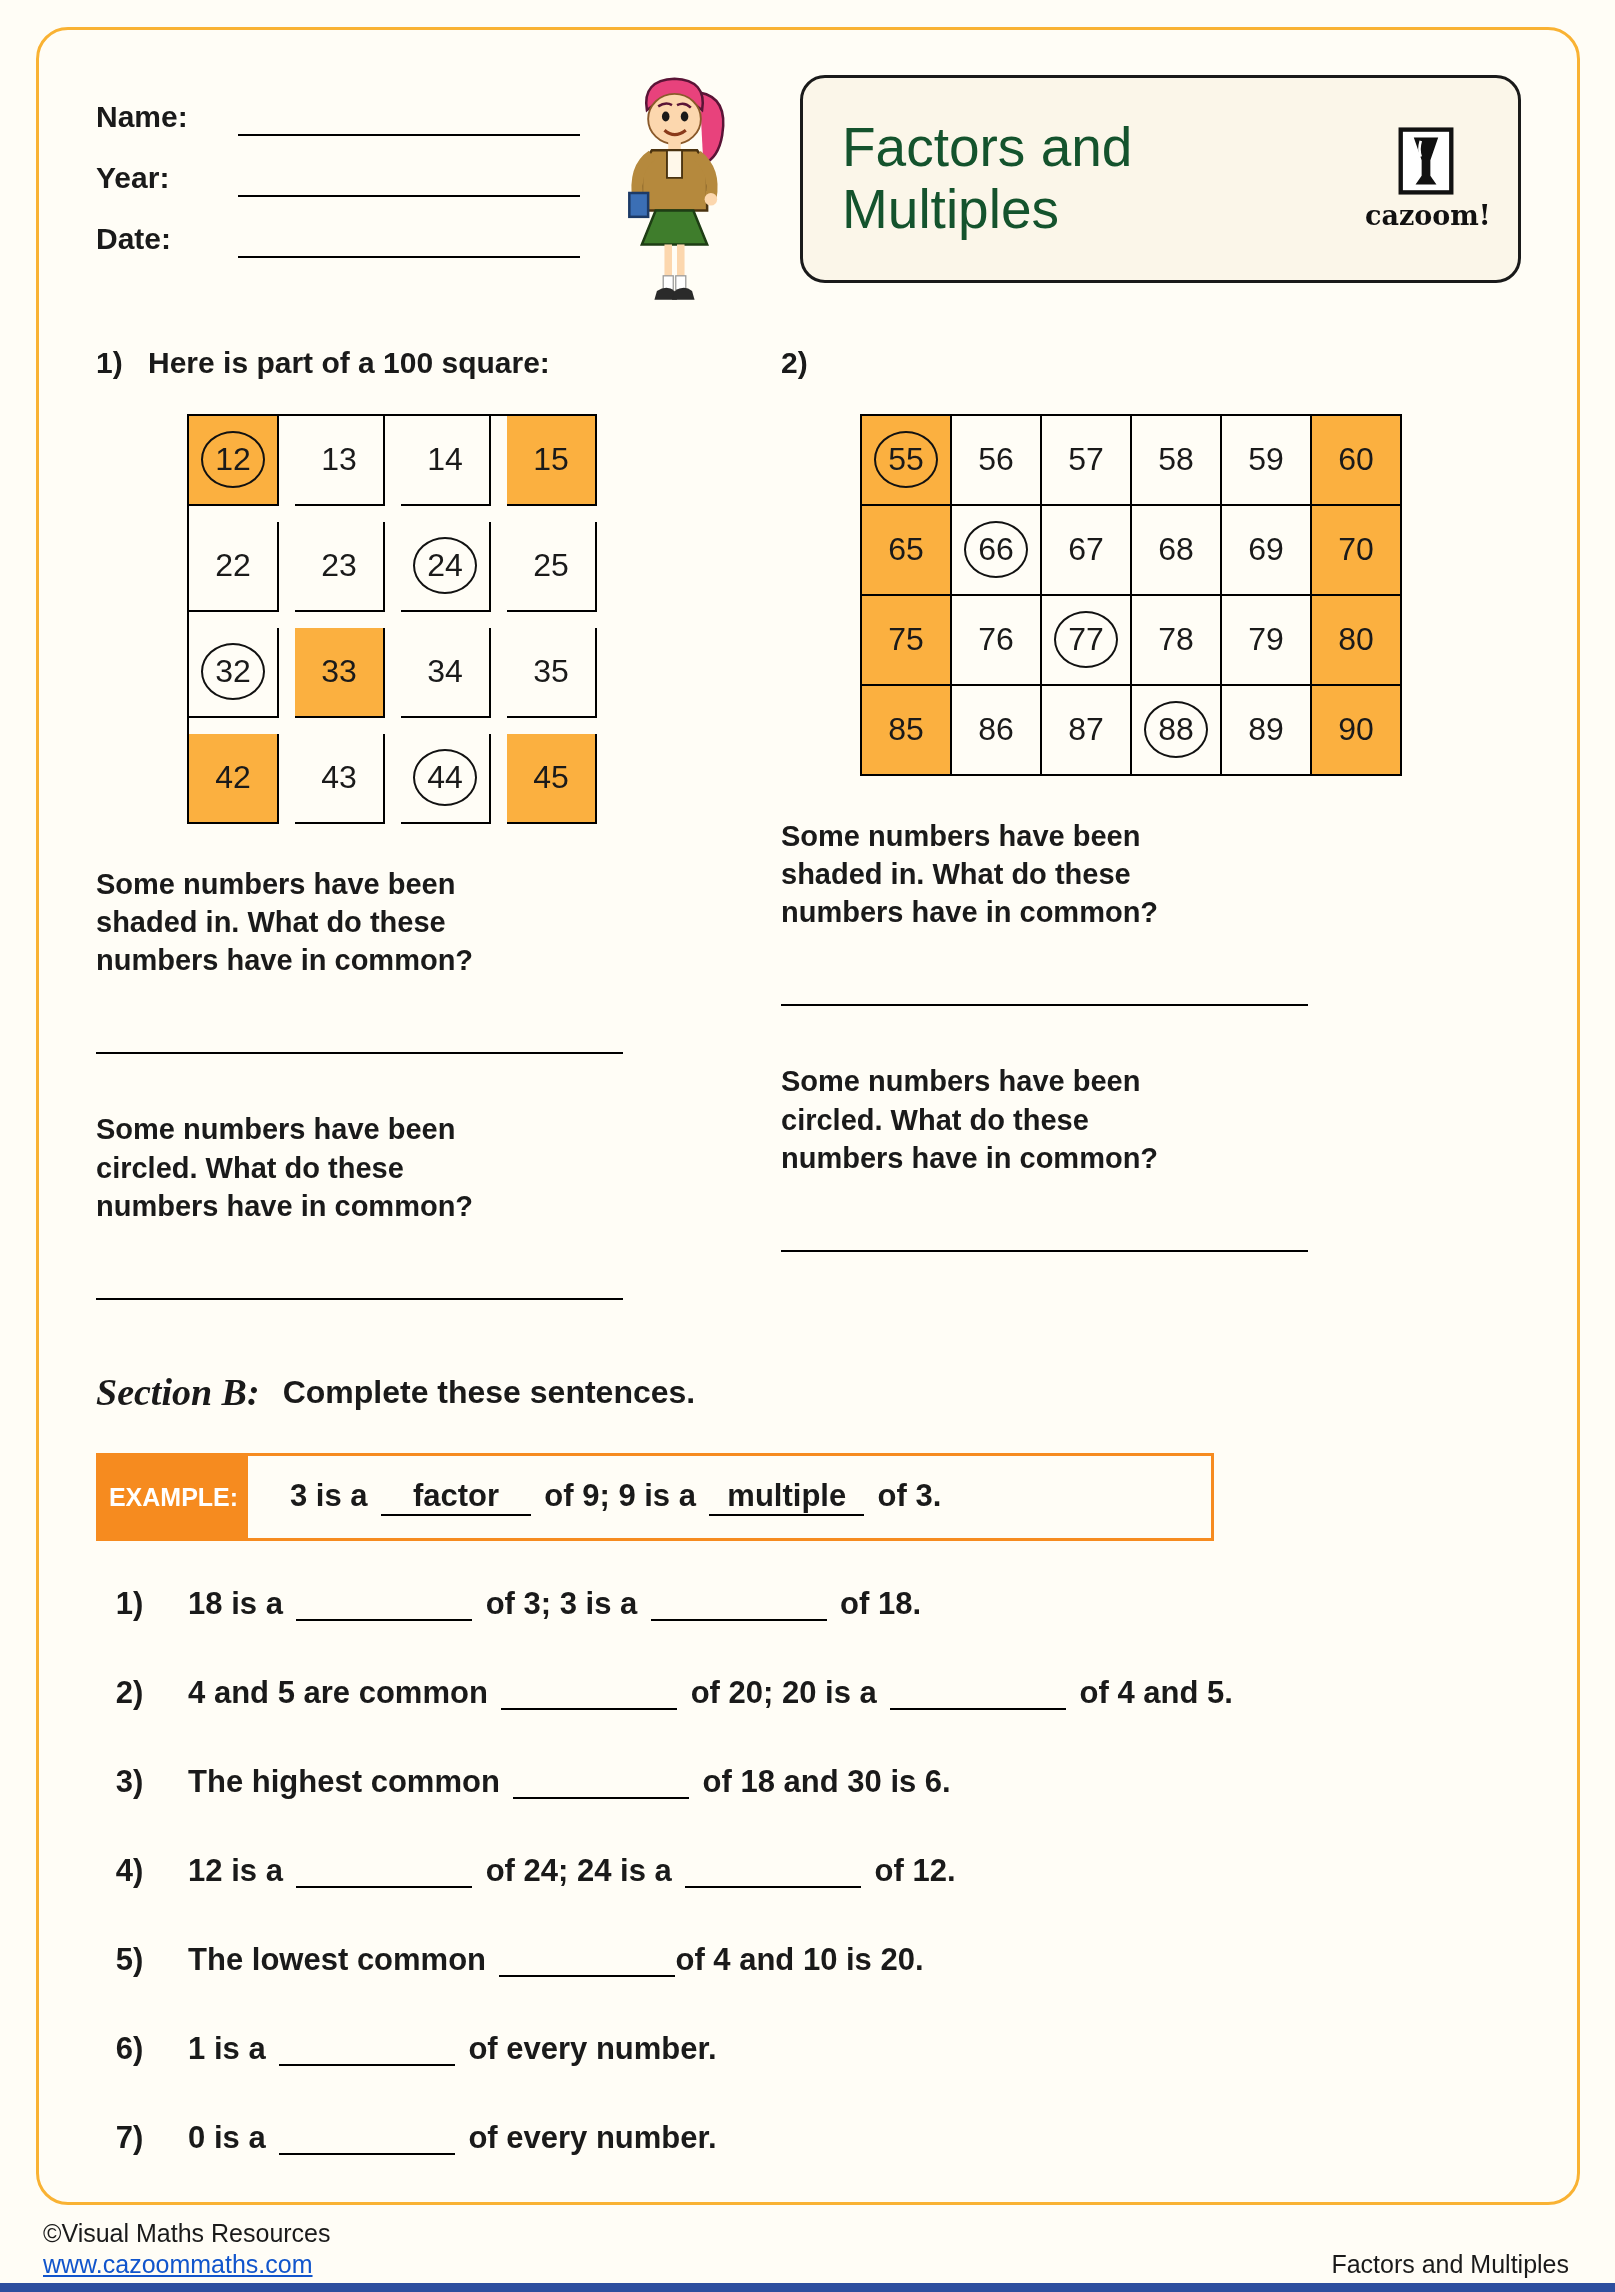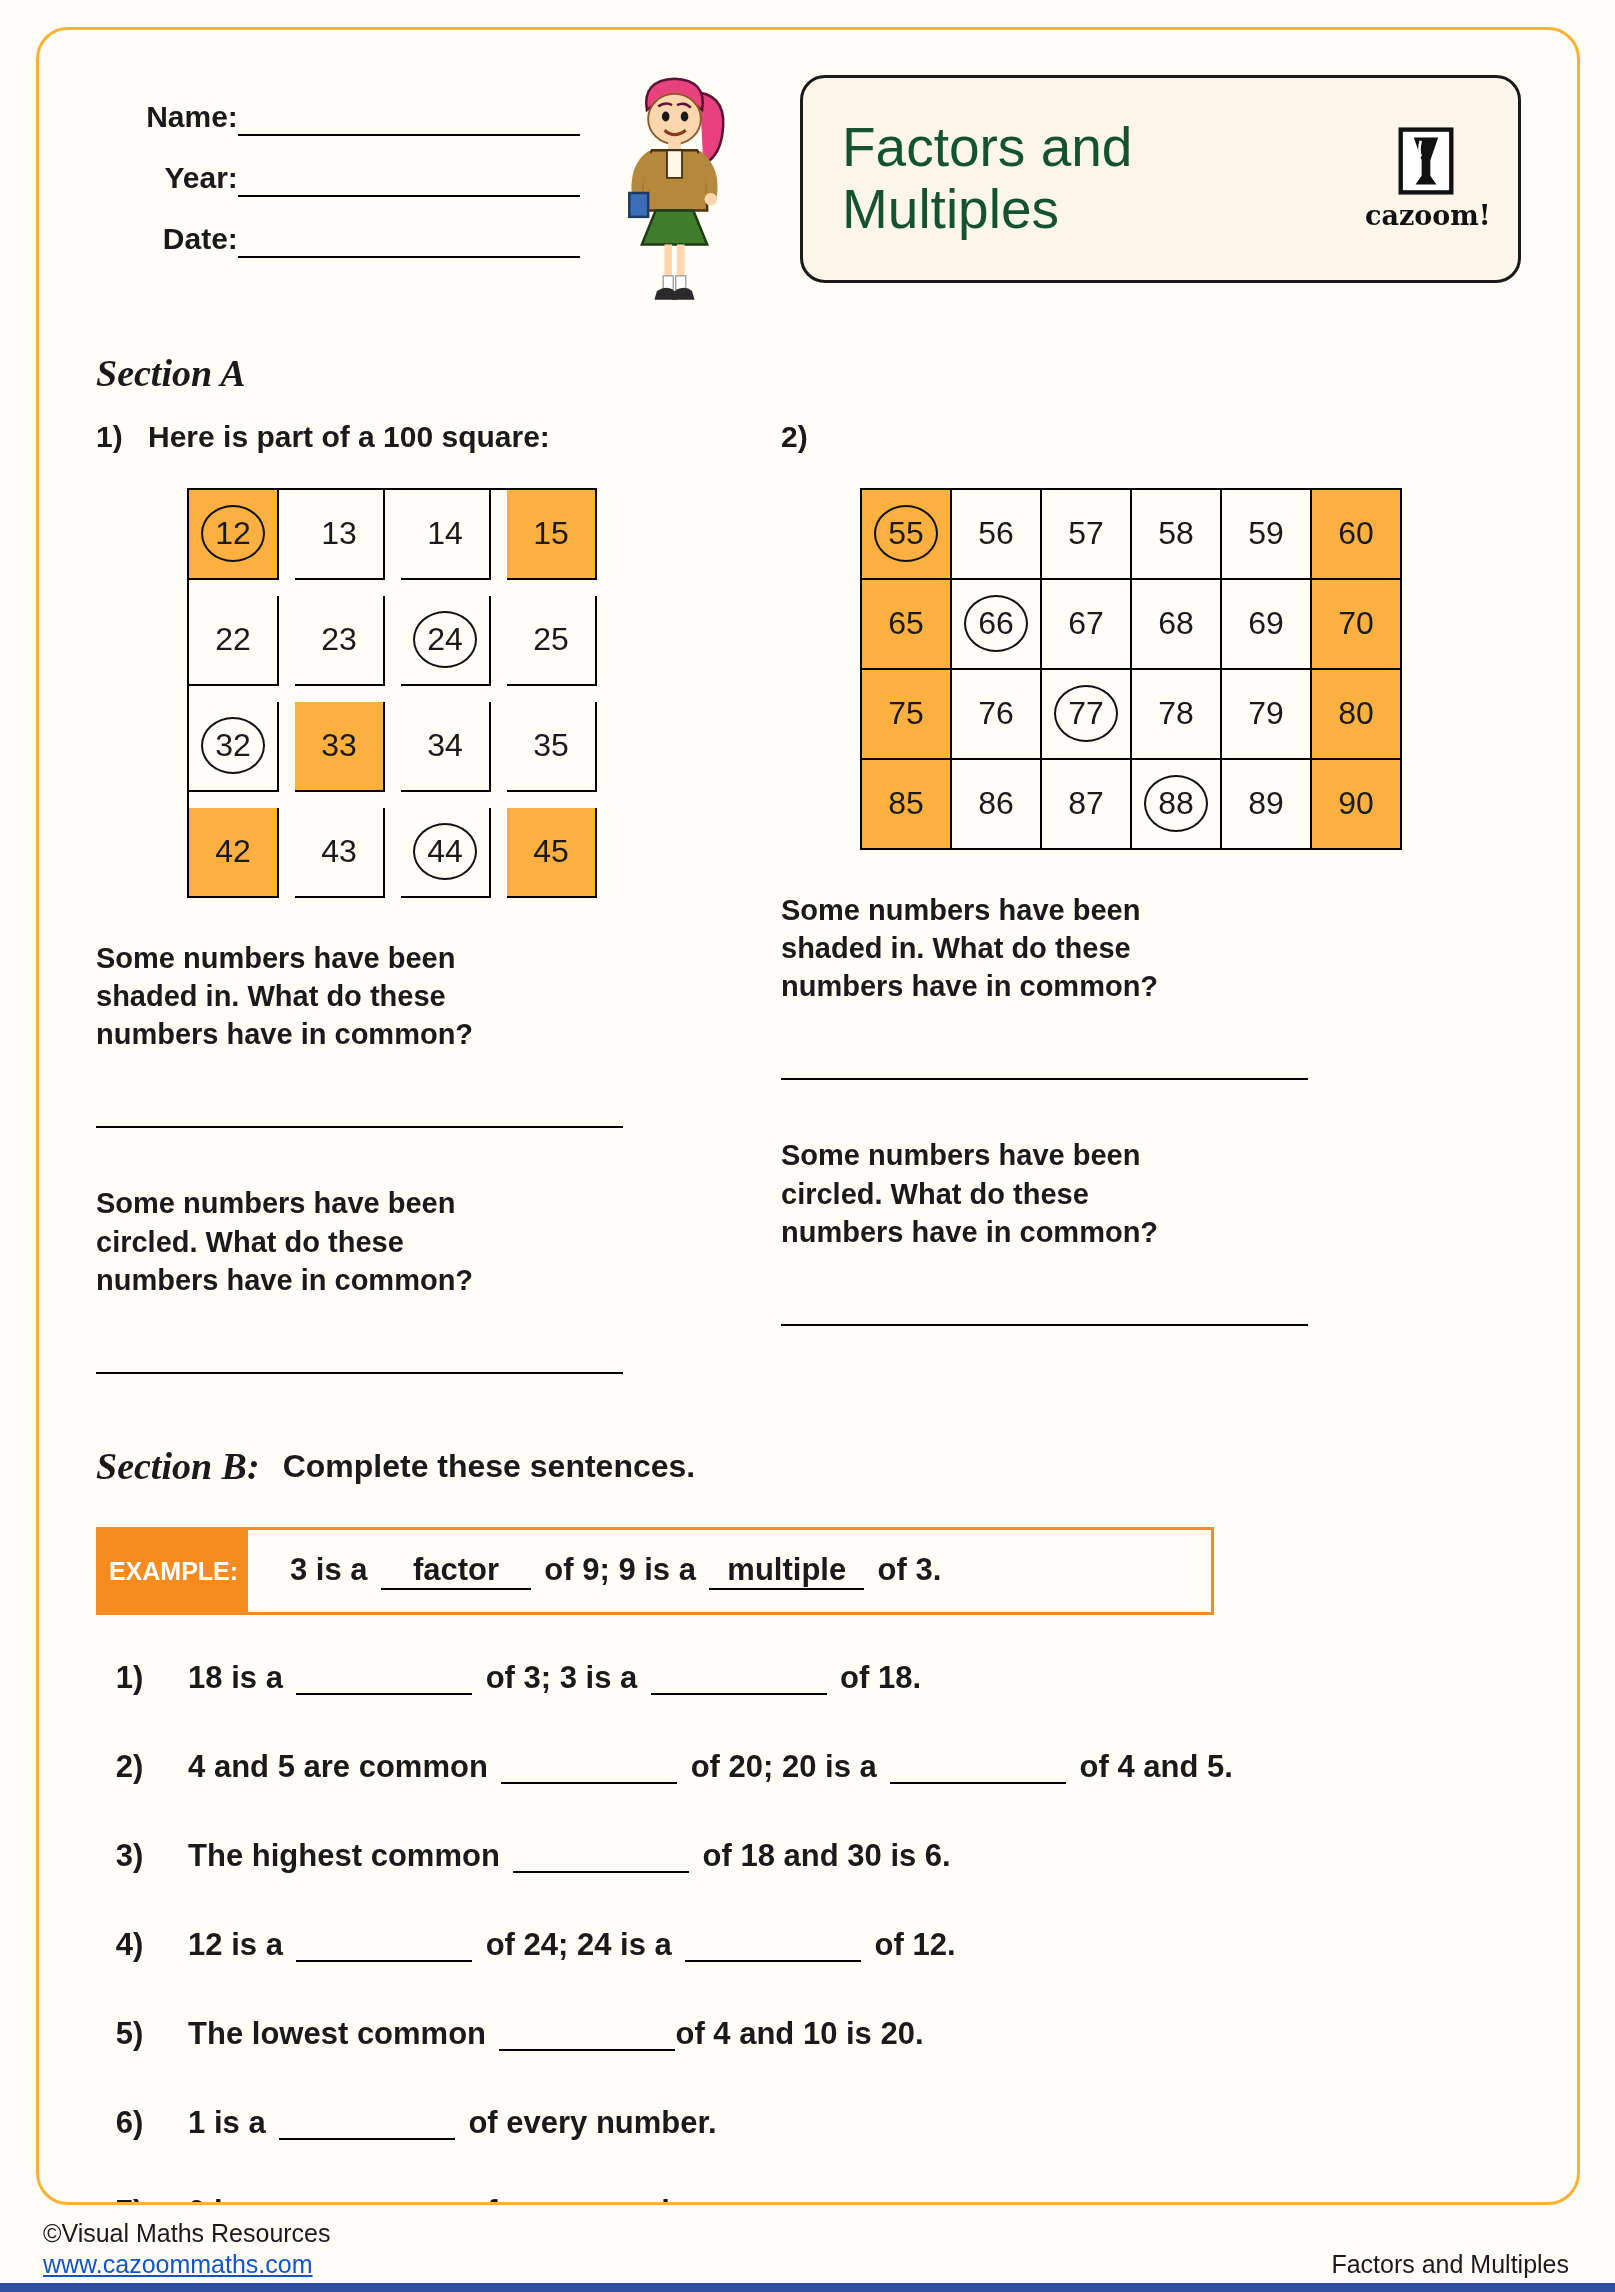--- a/index.html
+++ b/index.html
@@ -17,21 +17,21 @@
     left:36px; top:27px;
     width:1544px; height:2178px;
     border:3.6px solid var(--frame, #f9b233);
     border-radius:32px;
     background:#fffdf6;
     padding:45px 56px 0 57px;
     overflow:hidden;
   }
   
   .header { display:flex; align-items:flex-start; }
-  .fields { width:484px; padding-top:25px;text-align:right; }
+  .fields { width:484px; padding-top:25px; }
   .field { display:flex; align-items:flex-end; margin-bottom:27px; }
   .flabel { font-size:30px; font-weight:700; width:143px; }
   .fline { width:345px; border-bottom:2.7px solid #000; height:30px; position:relative; top:1.8px; }
   .mascot { width:188px; margin-top:-5.4px; flex:none; display:flex; justify-content:center; }
   .titlebox {
     flex:1; margin-left:32px; height:208px;
     border:3.6px solid #1a1a1a; border-radius:25px;
     background:#fbf6e9;
     display:flex; align-items:center;
     padding:0 32px 0 39px;
@@ -152,21 +152,20 @@
         <svg width="56" height="68" viewBox="0 0 64 78" aria-hidden="true">
           <rect x="3" y="3" width="58" height="72" fill="#ffffff" stroke="#111111" stroke-width="5"></rect>
           <path d="M18 12 h28 l-9 26 v18 l7 10 h-24 l7 -10 v-18 Z" fill="#111111"></path>
           <path d="M26 16 q-3 10 0 18" stroke="#ffffff" stroke-width="3" fill="none"></path>
         </svg>
         <span class="logo-text">cazoom!</span>
       </div>
     </div>
   </div>
 
-  <div class="sec-heading">Section A</div>
 
   <div class="cols">
 
     <div class="col-a">
       <div class="qprompt">
         <span class="qnum">1)</span>
         <span>Here is part of a 100 square:</span>
       </div>
       <div class="numgrid" style="grid-template-columns: repeat(4, 90px);">
           <div class="cell shaded">

